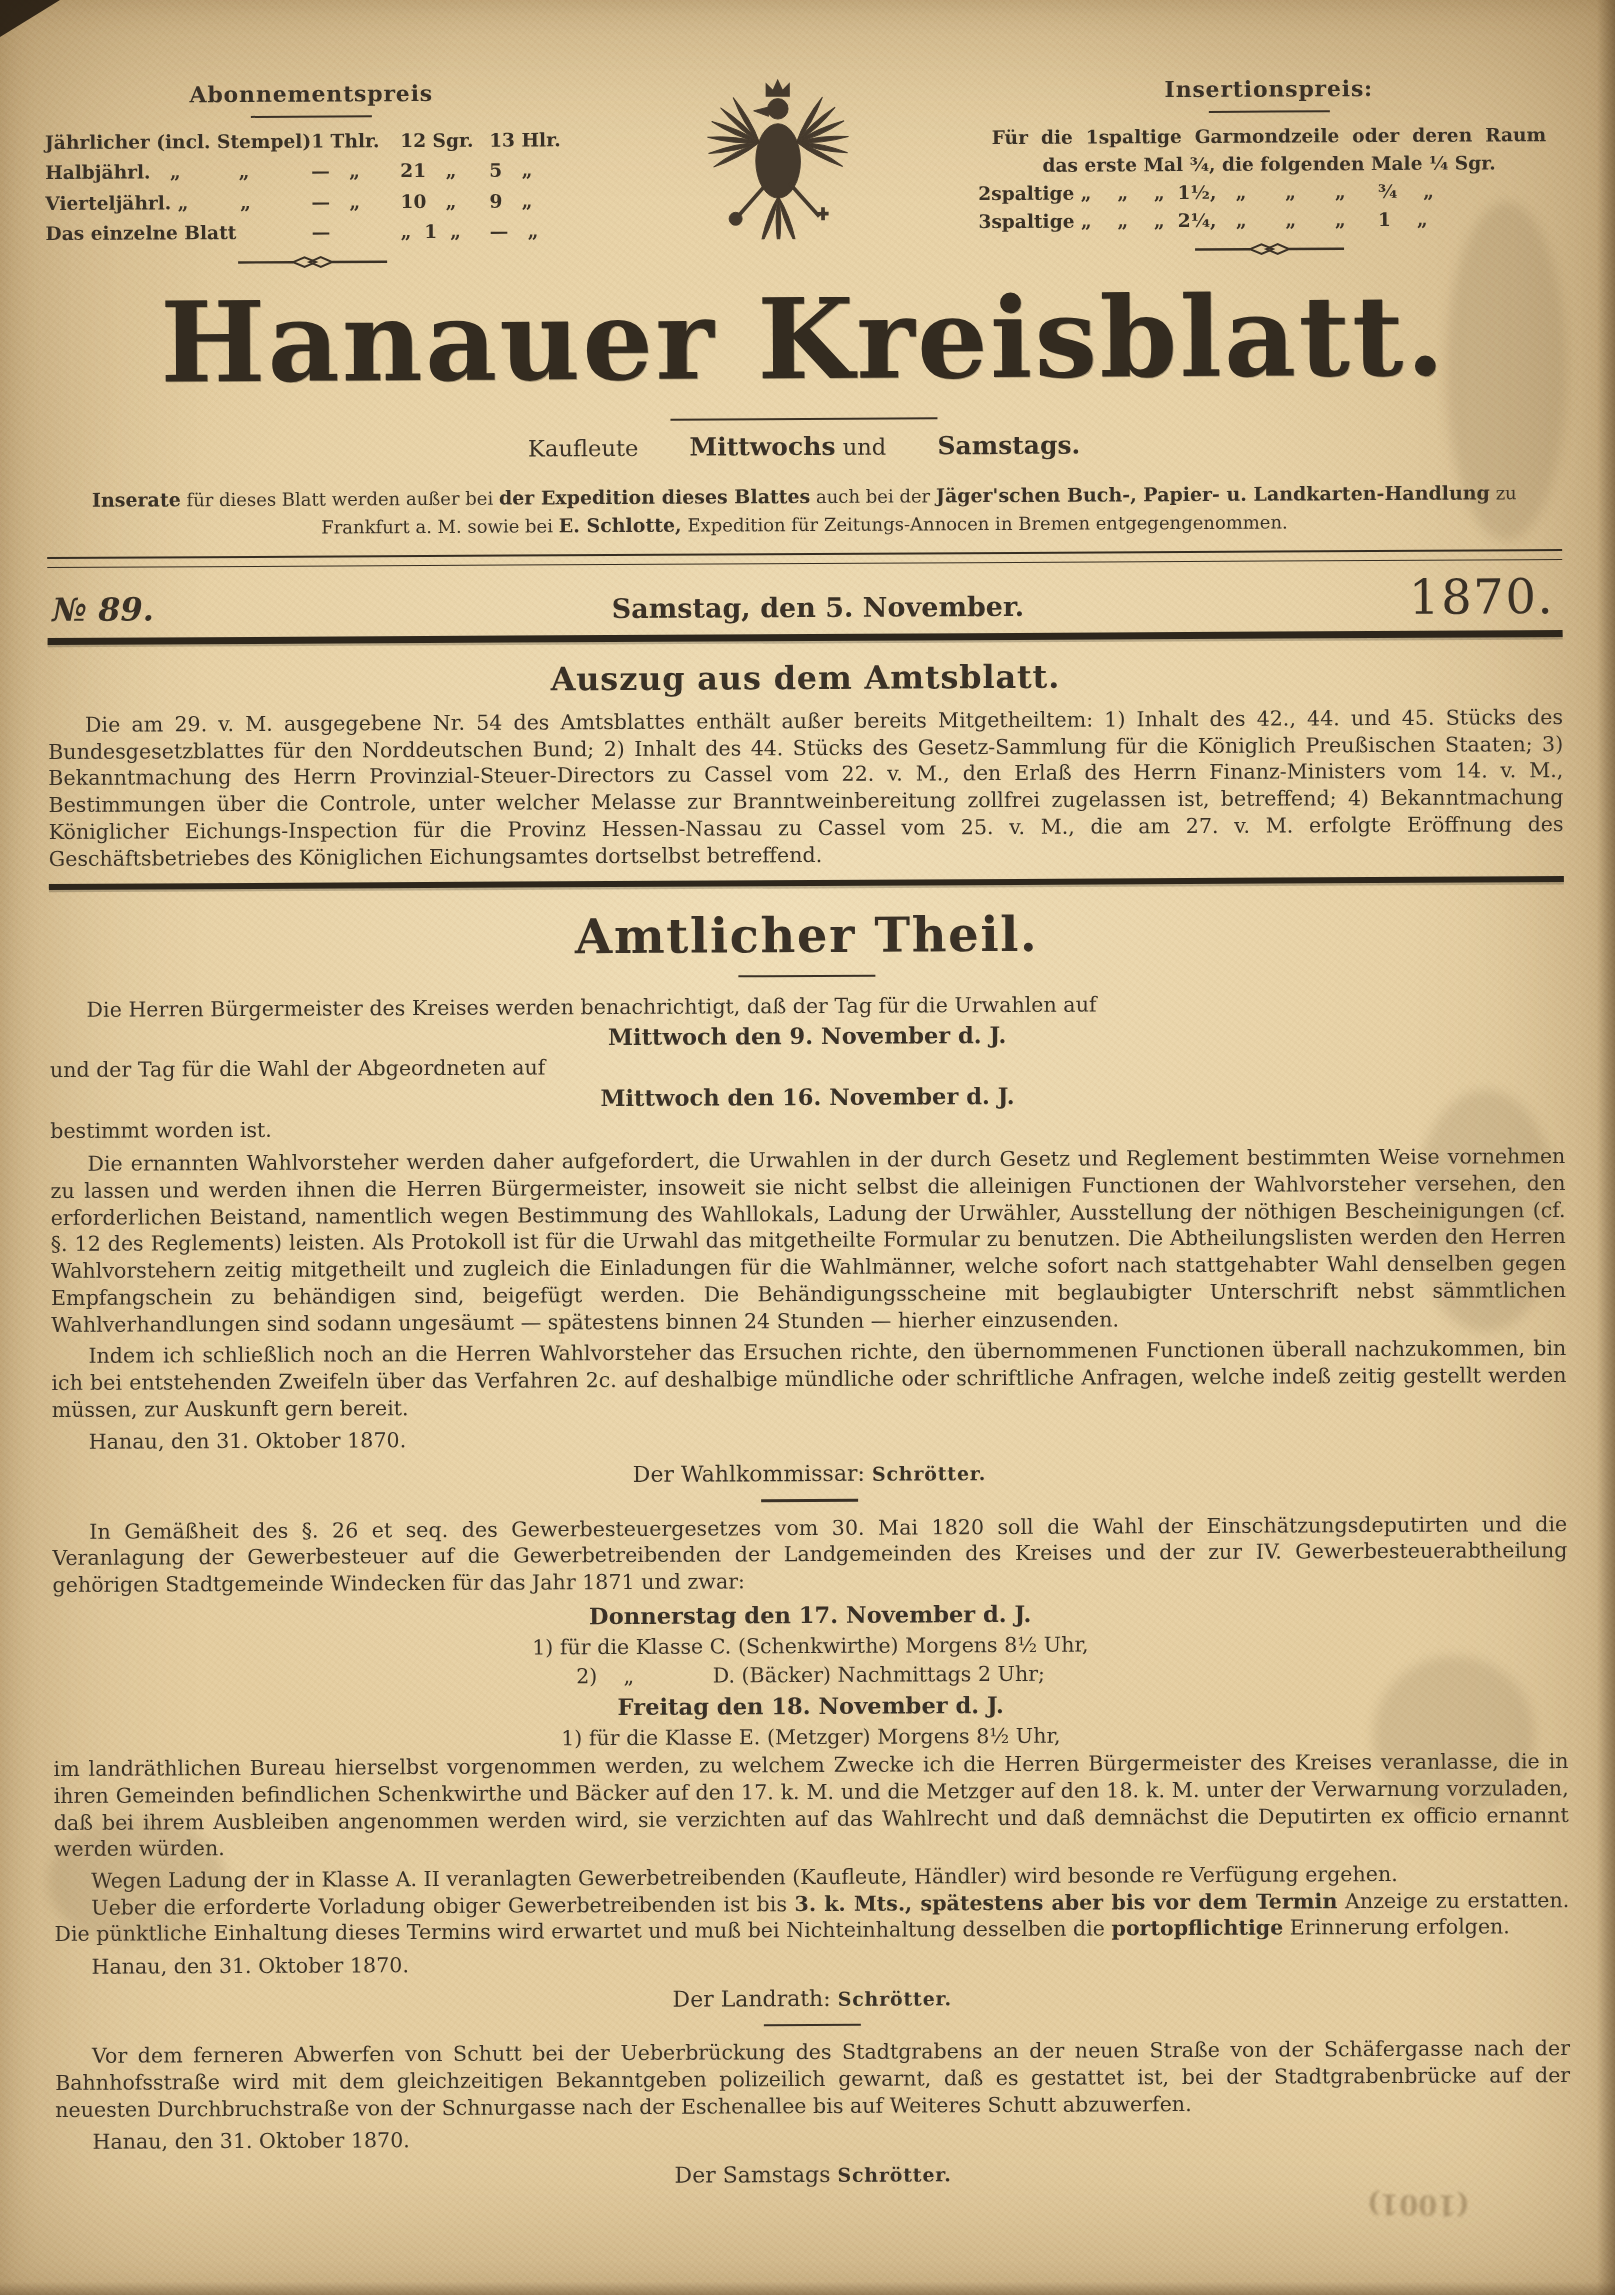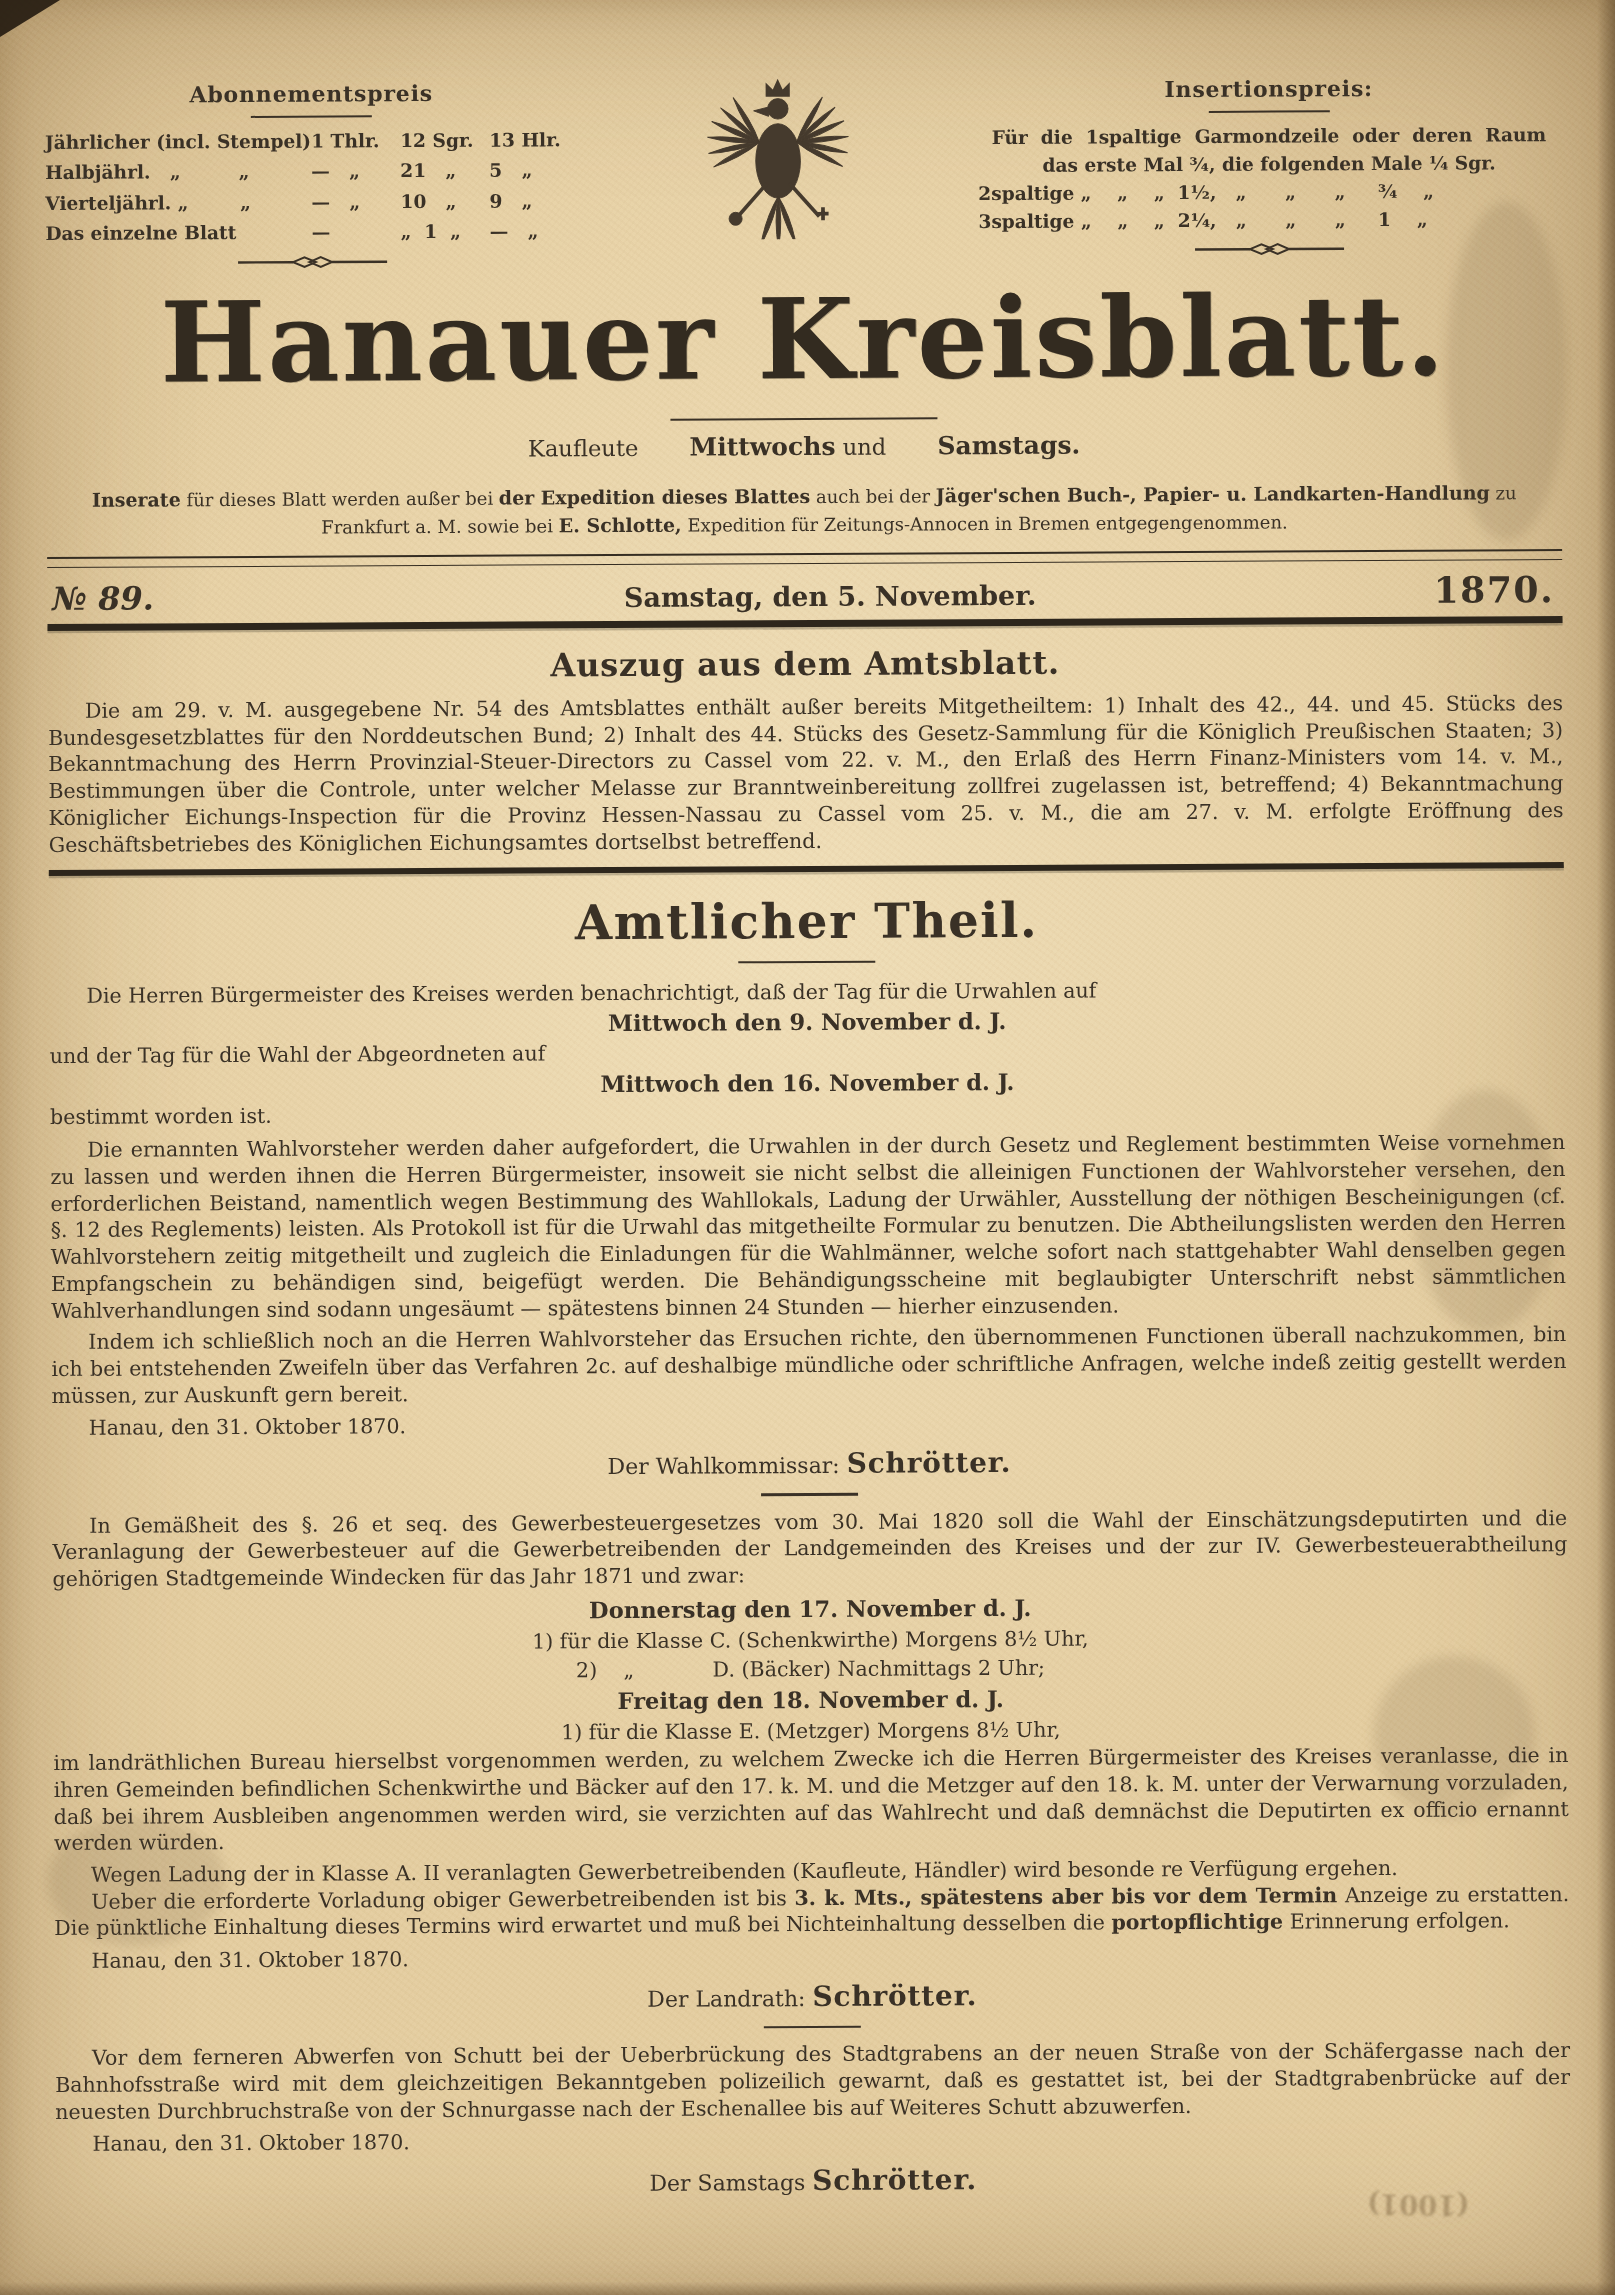--- a/index.html
+++ b/index.html
@@ -47,35 +47,35 @@
   .schedule{text-align:center;font-size:22.6px;}
   .schedule b{font-size:25px;margin-left:44px;}
   .inserate{margin-top:21px;text-align:center;font-size:18px;line-height:1.5;}
   .inserate b{font-size:19px;}
 
   
   .dbl-rule{margin-top:14.5px;height:7.3px;border-top:2.4px solid #352d22;border-bottom:1.6px solid #352d22;}
   .dateline{display:flex;align-items:baseline;justify-content:space-between;padding:8px 8px 6.5px 4.8px;}
   .issue-no{font-size:32px;font-weight:bold;font-style:italic;}
   .date-center{font-size:27px;font-weight:bold;margin-left:73px;}
-  .year{font-size:36px;font-weight:bold;letter-spacing:1.6px;}
+  .year{font-size:48px;font-weight:normal;letter-spacing:1.6px;}
   .thick-rule{height:6.5px;background:#2d261c;box-shadow:0 2.4px 0 rgba(45,38,28,.25);}
 
   
   .sec-head{ text-align:center;font-weight:bold;font-size:32px;margin:18px 0 11.3px 0;letter-spacing:0.8px;}
   .big-head{ text-align:center;font-weight:bold;font-size:48px;margin:21px 0 4.8px 0;letter-spacing:1.6px;}
   .head-rule{width:137px;height:2.4px;background:#3a3126;margin:11.3px auto 16px auto;}
   p.body{font-size:20.6px;line-height:1.3;text-align:justify;margin:0 0 4.8px 0;}
   p.body.indent{text-indent:37px;}
   .cline{ text-align:center;font-size:20.6px;line-height:1.35;margin:1.6px 0;}
   .cline.bold{font-weight:bold;font-size:22.6px;}
   .item{ text-align:center;font-size:20.6px;white-space:pre;line-height:1.4;}
   .placedate{font-size:20.6px;margin:6.5px 0 3.2px 0;text-indent:37px;}
   .sig{ text-align:center;font-size:22px;margin:11.3px 0 3.2px 0;}
-  .sig b{font-size:28px;letter-spacing:0.8px;margin-top:18px;}
+  .sig b{font-size:19px;letter-spacing:0.8px;margin-top:18px;}
   .sig-rule{width:97px;height:2.4px;background:#3a3126;margin:13px auto;}
 
   .bleed-mark{position:absolute;right:145px;bottom:74px;font-size:27.5px;font-weight:bold;
     color:rgba(110,85,50,.4);transform:rotate(181deg);filter:blur(1px);}
 </style>
 </head>
 <body>
 
 <div class="page">
   <div class="grain"></div>

